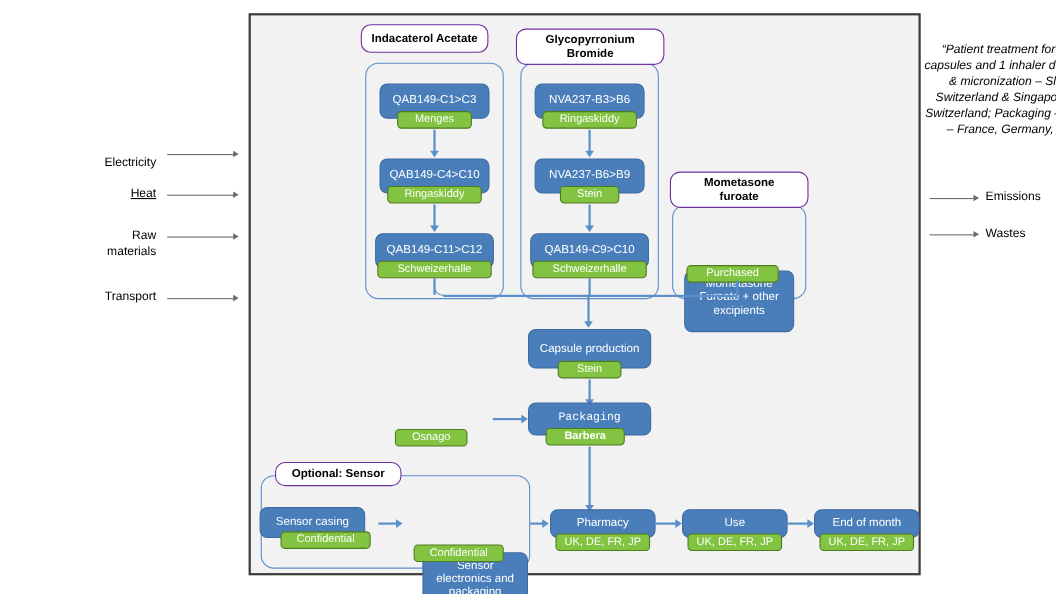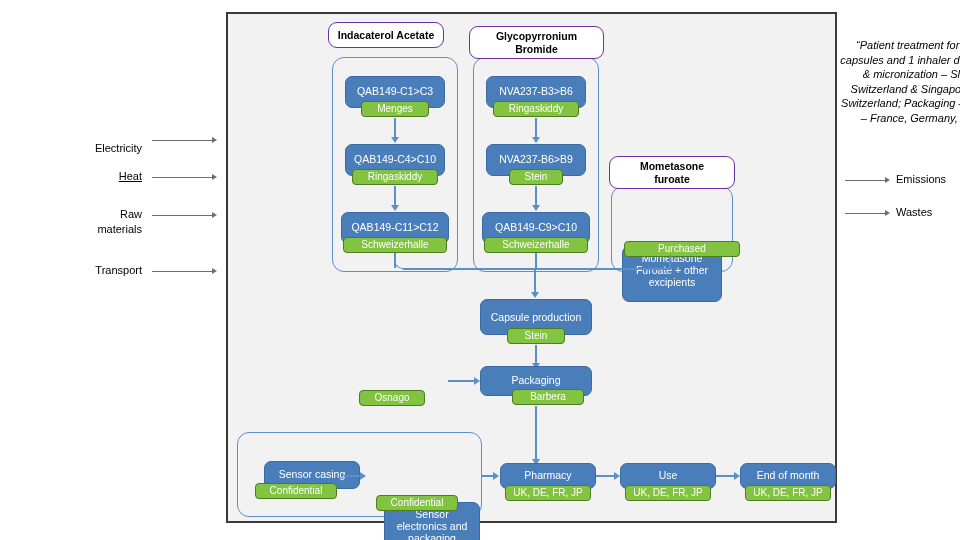--- a/index.html
+++ b/index.html
@@ -162,47 +162,48 @@
 
     <div class="vline" style="left:307px;top:239px;height:16px;"></div>
 
     <div class="group" style="left:383px;top:172px;width:122px;height:86px;"></div>
     <div class="ghead" style="left:381px;top:142px;width:126px;height:33px;flex-direction:column;">
       <span>Mometasone</span>
       <span>furoate</span>
     </div>
 
     <div class="pbox tall" style="left:394px;top:184px;width:100px;height:56px;">Mometasone Furoate + other excipients</div>
-    <div class="gtag" style="left:396px;top:227px;width:116px;">Purchased</div>
+    <div class="gtag" style="left:396px;top:227px;width:84px;">Purchased</div>
 
     <div class="vline" style="left:442px;top:258px;height:-0px;"></div>
     <div class="vline" style="left:442px;top:258px;height:-0px;"></div>
 
     <div class="hline" style="left:175px;top:254px;width:268px;"></div>
     <div class="vline" style="left:441.4px;top:241px;height:14px;"></div>
     <div class="vline" style="left:306.2px;top:254px;height:26px;"></div>
     <div class="arrowdown" style="left:303px;top:278px;"></div>
 
     <div class="pbox" style="left:252px;top:285px;width:112px;height:36px;flex-direction:column;line-height:1.2;">Capsule production</div>
     <div class="gtag" style="left:279px;top:314px;width:58px;">Stein</div>
     <div class="vline" style="left:307px;top:331px;height:20px;"></div>
     <div class="arrowdown" style="left:303.8px;top:349px;"></div>
 
     <div class="gtag" style="left:131px;top:376px;width:66px;">Osnago</div>
     <div class="hline" style="left:220px;top:366px;width:28px;"></div>
     <div class="arrowright" style="left:246px;top:362.7px;"></div>
 
-    <div class="pbox" style="left:252px;top:352px;width:112px;height:30px;">Packaging</div>
-    <div class="gtag" style="left:284px;top:375px;width:72px;">Barbera</div>
+    <div class="pbox" style="left:252px;top:352px;width:112px;height:30px;font-family:Liberation Mono, monospace;">Packaging</div>
+    <div class="gtag" style="left:268px;top:375px;width:72px;font-weight:bold;">Barbera</div>
     <div class="vline" style="left:307px;top:392px;height:55px;"></div>
     <div class="arrowdown" style="left:303.8px;top:445px;"></div>
 
     <div class="group" style="left:9px;top:418px;width:245px;height:85px;"></div>
-
-    <div class="pbox" style="left:8px;top:447px;width:96px;height:28px;margin-left:28px;">Sensor casing</div>
+    <div class="ghead" style="left:22px;top:406px;width:115px;height:22px;">Optional: Sensor</div>
+
+    <div class="pbox" style="left:8px;top:447px;width:96px;height:28px;">Sensor casing</div>
     <div class="gtag" style="left:27px;top:469px;width:82px;">Confidential</div>
 
     <div class="hline" style="left:116px;top:461px;width:18px;"></div>
     <div class="arrowright" style="left:132px;top:457.7px;"></div>
 
     <div class="pbox tall" style="left:156px;top:440px;width:96px;height:50px;">Sensor electronics and packaging</div>
     <div class="gtag" style="left:148px;top:481px;width:82px;">Confidential</div>
 
     <div class="hline" style="left:254px;top:461px;width:14px;"></div>
     <div class="arrowright" style="left:265px;top:457.7px;"></div>

